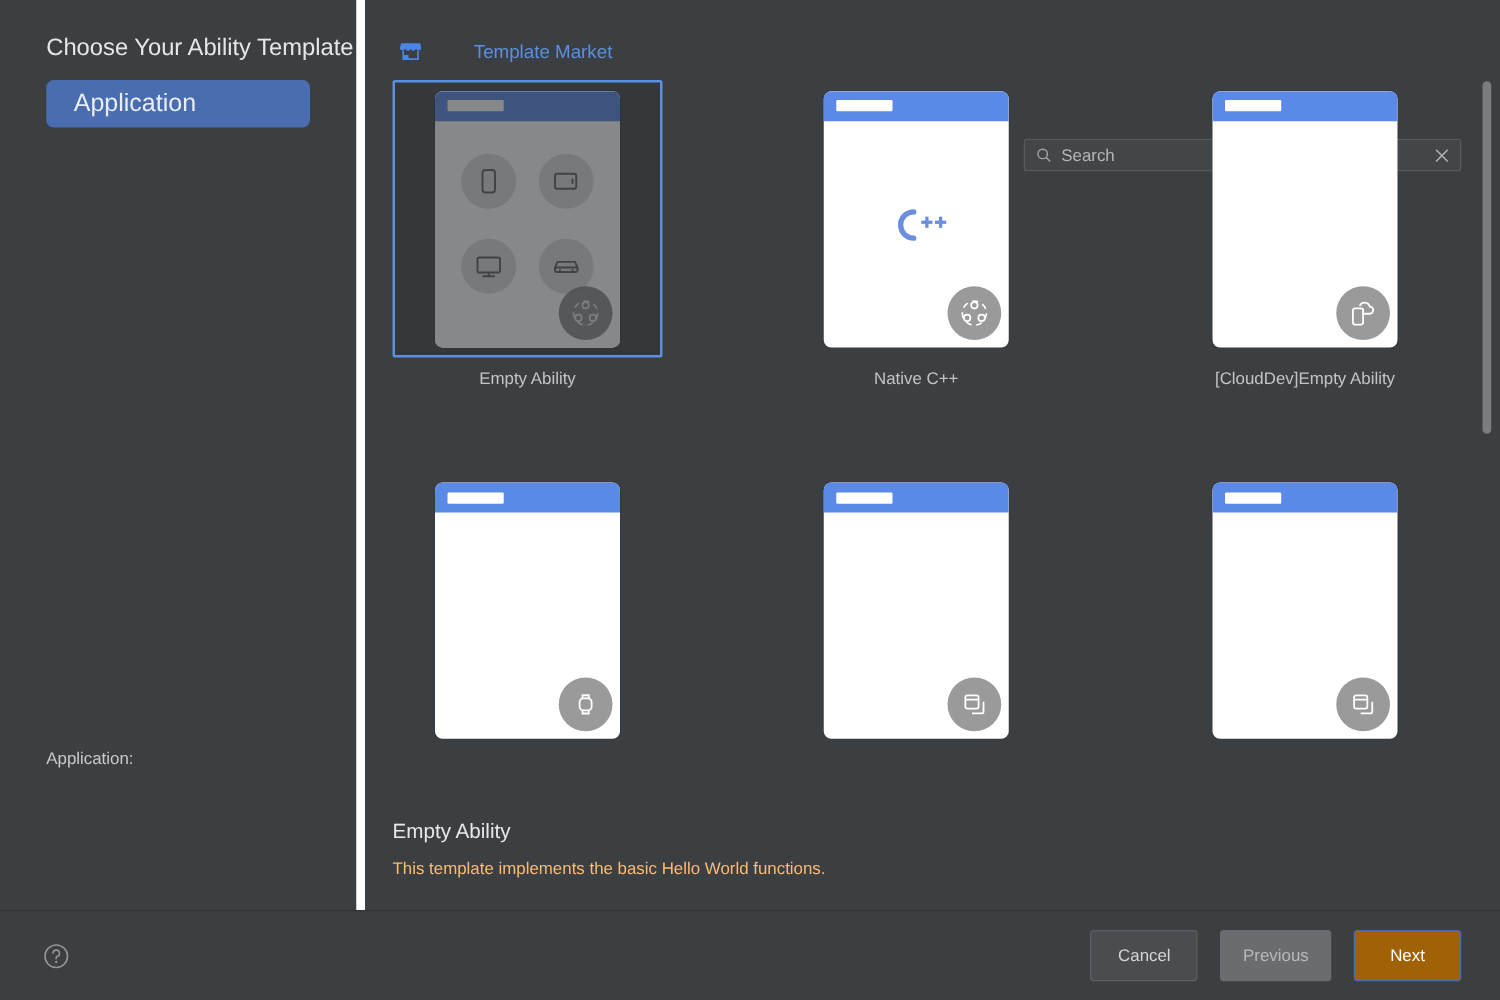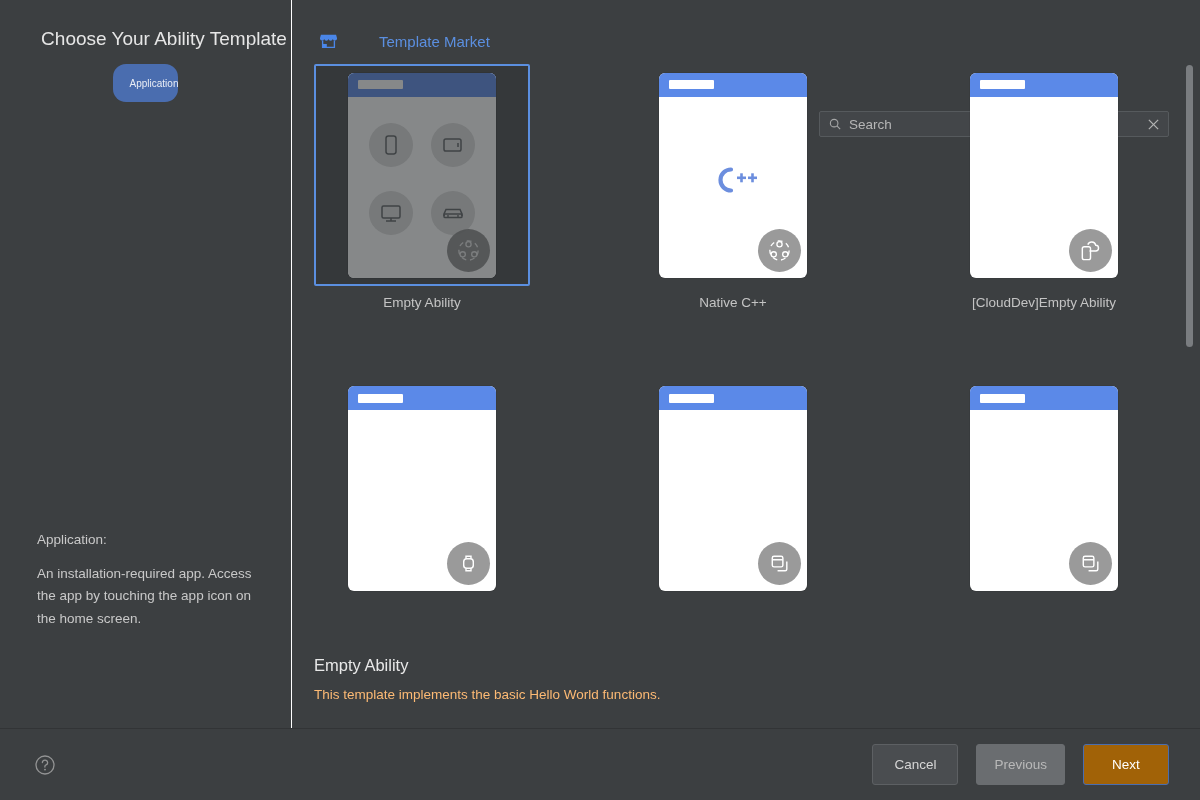--- a/index.html
+++ b/index.html
@@ -26,32 +26,31 @@
     position:absolute; left:0; right:0; text-align:center;
     font-size:13.5px; font-weight:bold; color:#bfbfbf; letter-spacing:.2px;
     pointer-events:none;
   }
 
   
   .content { flex:1; display:flex; min-height:0; position:relative; }
 
   
   .leftpane {
-    width:292px; flex:0 0 292px; border-right:1px solid #ffffff;
+    width:292px; flex:0 0 292px; border-right:7px solid #ffffff;
     display:flex; flex-direction:column; padding:0 0 0 0;
     background:#3c3f41;
-    align-items:center;
   }
   .page-title {
     font-size:19px; color:#e6e6e6; padding:28px 0 14px 37px; font-weight:400;
   }
   .cat-list { padding:0 37px 0 37px; }
   .cat-item {
-    height:38px; display:flex; align-items:center; padding-left:17px;
-    font-size:10px; color:#d6d6d6; cursor:default; border-radius:13px;
+    height:38px; display:flex; align-items:center; padding-left:22px;
+    font-size:20px; color:#d6d6d6; cursor:default; border-radius:6px;
   }
   .cat-item.selected { background:#4a6daf; color:#e9edf5; }
 
   .side-desc { margin-top:auto; padding:0 37px 98px 37px; }
   .side-desc-title { font-size:13.5px; color:#c9c9c9; margin-bottom:16px; }
   .side-desc-body { font-size:13.5px; color:#c9c9c9; line-height:22.5px; }
 
   
   .rightpane { flex:1; display:flex; flex-direction:column; min-width:0; position:relative; }
 
@@ -166,21 +165,20 @@
       <div class="page-title">Choose Your Ability Template</div>
 
       <div class="cat-list">
         <div class="cat-item selected">
           <span>Application</span>
         </div>
       </div>
 
       <div class="side-desc">
         <div class="side-desc-title">Application:</div>
-        <div class="side-desc-body">An installation-required app. Access the app by touching the app icon on the home screen.</div>
       </div>
     </div>
 
     <div class="rightpane">
 
       <div class="market-row">
         <svg class="shop-icon" viewBox="0 0 20 19">
           <path d="M1 2h18l1.2 4.4a2.6 2.6 0 0 1-5.1.6 2.6 2.6 0 0 1-5.1 0 2.6 2.6 0 0 1-5.1 0 2.6 2.6 0 0 1-5.1-.6L1 2z" fill="#4a86e8"></path>
           <path d="M3 9v8h14V9" fill="none" stroke="#4a86e8" stroke-width="1.6"></path>
           <path d="M3 13h5v4H3z" fill="#4a86e8"></path>

